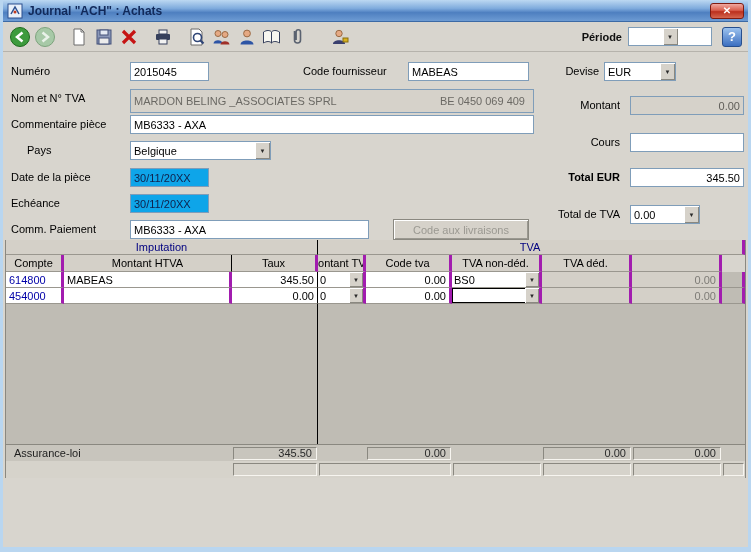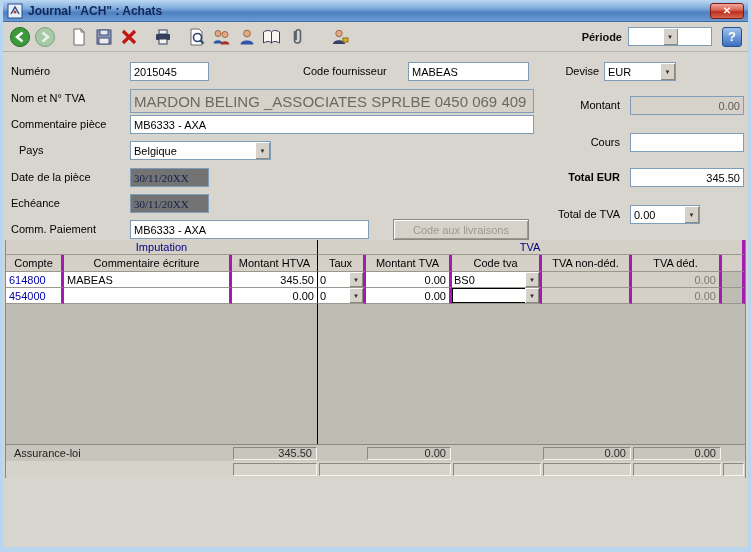--- a/index.html
+++ b/index.html
@@ -58,26 +58,26 @@
   
   .form { position: relative; height: 188px; font-size: 11px; }
   .lbl { position:absolute; color:#000; white-space:nowrap; }
   .lbl.r { text-align:right; }
   .b { font-weight:bold; }
   .tfield {
     position:absolute; height:19px; border:1px solid #7f9db9; background:#fff;
     font: 11px "Liberation Sans", sans-serif; padding:0 3px; color:#000;
   }
   .tfield.ro { background:#d6d2ca; color:#5f5d58; }
-  .tfield.rodate { background:#737373; color:#10204a;font-family:Liberation Serif, serif; }
+  .tfield.rodate { background:#0ea5e9; color:#10204a; }
   .num { text-align:right; }
   .fieldlike {
     position:absolute; height:24px; border:1px solid #7f9db9; background:#d6d2ca;
     display:flex; align-items:center; justify-content:space-between; padding:0 8px 0 3px;
-    color:#6b6964; font-size:15px; white-space:nowrap; overflow:hidden;
+    color:#6b6964; font-size:11px; white-space:nowrap; overflow:hidden;
   }
   .abscombo { position:absolute; }
   .btn-disabled {
     position:absolute; height:21px; background:#d6d2ca; color:#9b9992;
     border:1px solid #8a8880; box-shadow: inset 1px 1px 0 #fff, inset -1px -1px 0 #9a9890;
     font-size:11px; display:flex; align-items:center; justify-content:center;
   }
 
   
   .gridarea { height: 238px; display:flex; flex-direction:column; margin:0 2px; border-left:1px solid #8a8880; border-right:1px solid #8a8880; }
@@ -228,21 +228,21 @@
 
     <span class="lbl" style="left:8px; top:40px;">Nom et N° TVA</span>
     <div class="fieldlike" style="left:127px; top:37px; width:404px;">
       <span>MARDON BELING _ASSOCIATES SPRL</span>
       <span>BE 0450 069 409</span>
     </div>
 
     <span class="lbl" style="left:8px; top:66px;">Commentaire pièce</span>
     <input class="tfield" style="left: 127px; top: 63px; width: 404px;" readonly="" value="MB6333 - AXA">
 
-    <span class="lbl" style="left:16px; top:92px;">Pays</span>
+    <span class="lbl" style="left:24px; top:92px;">Pays</span>
     <div class="combo abscombo" style="left:127px; top:89px; width:141px;">
       <span class="cval">Belgique</span>
       <span class="carw">▼</span>
     </div>
 
     <span class="lbl" style="left:8px; top:119px;">Date de la pièce</span>
     <input class="tfield rodate" style="left: 127px; top: 116px; width: 79px;" readonly="" value="30/11/20XX">
 
     <span class="lbl" style="left:8px; top:145px;">Echéance</span>
     <input class="tfield rodate" style="left: 127px; top: 142px; width: 79px;" readonly="" value="30/11/20XX">
@@ -275,21 +275,20 @@
 
   <div class="gridarea">
 
     <div class="grow">
       <div class="gc ggroup sep" style="grid-column:1/4;">Imputation</div>
       <div class="gc ggroup" style="grid-column:4/10;">TVA</div>
     </div>
 
     <div class="grow headrow">
       <div class="gc ghead">Compte</div>
-      <div class="gc ghead">Commentaire écriture</div>
       <div class="gc ghead sep">Montant HTVA</div>
       <div class="gc ghead">Taux</div>
       <div class="gc ghead">Montant TVA</div>
       <div class="gc ghead">Code tva</div>
       <div class="gc ghead">TVA non-déd.</div>
       <div class="gc ghead">TVA déd.</div>
       <div class="gc ghead"></div>
     </div>
 
     <div class="grow drow">

